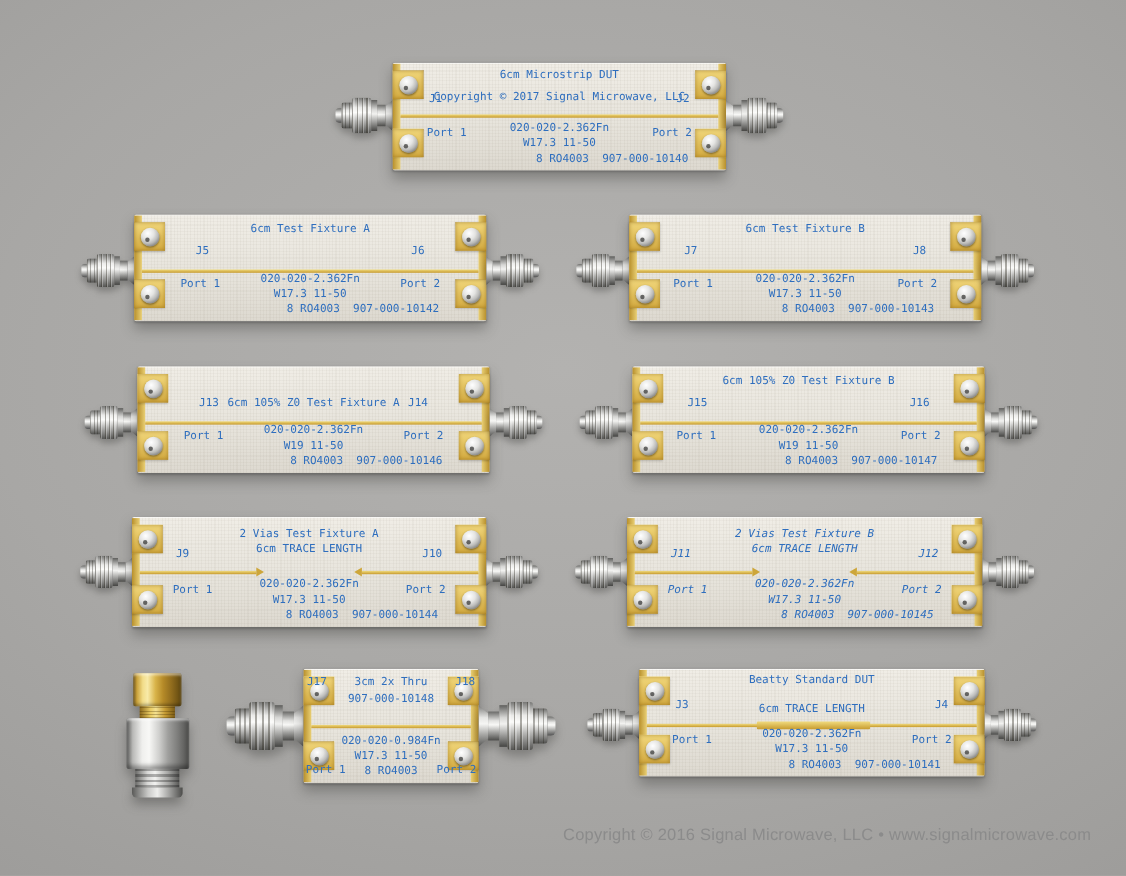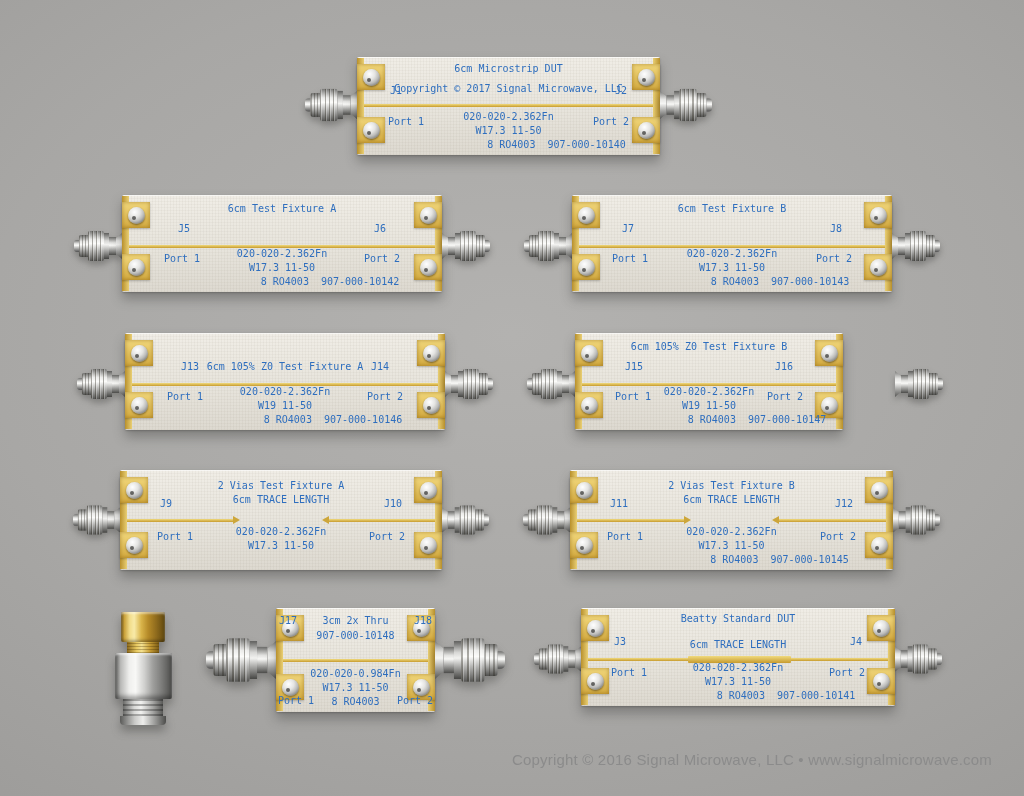--- a/index.html
+++ b/index.html
@@ -311,21 +311,21 @@
 
     <div class="assembly" style="left: 527px; top: 333px; width: 416px; height: 97px;">
       <div class="conn conn-l" style="left: 0px; top: 36px; transform-origin: 100% 50%; transform: scale(1);">
         <span class="c-cap"></span>
         <span class="c-tip"></span>
         <span class="c-barrel"></span>
         <span class="c-ring"></span>
         <span class="c-neck"></span>
         <span class="c-cone"></span>
       </div>
-      <div class="pcb trace-solid" style="left: 48px; top: 0px; width: 268px; height: 97px;">
+      <div class="pcb trace-solid" style="left: 48px; top: 0px; width: 320px; height: 97px;">
         <span class="edge edge-l"></span>
         <span class="edge edge-r"></span>
         <span class="pad pad-tl">
           <i class="screw"></i>
         </span>
         <span class="pad pad-bl">
           <i class="screw"></i>
         </span>
         <span class="pad pad-tr">
           <i class="screw"></i>
@@ -386,41 +386,42 @@
 
         <div class="txt title1" style="top: 10px;">2 Vias Test Fixture A</div>
         <div class="txt title2" style="top: 24px;">6cm TRACE LENGTH</div>
         <div class="txt title3" style="top: 0px;"></div>
         <div class="txt j-l" style="left: 40px; top: 28px;">J9</div>
         <div class="txt j-r" style="right: 40px; top: 28px;">J10</div>
         <div class="txt port-l" style="left: 37px; top: 61px;">Port 1</div>
         <div class="txt port-r" style="right: 37px; top: 61px;">Port 2</div>
         <div class="txt spec1" style="top: 56px;">020-020-2.362Fn</div>
         <div class="txt spec2" style="top: 70px;">W17.3 11-50</div>
+        <div class="txt spec3" style="top: 84px; transform: translateX(48px);">8 RO4003  907-000-10144</div>
       </div>
       <div class="conn conn-r" style="left: 369px; top: 35px; transform-origin: 0% 50%; transform: scale(0.979);">
         <span class="c-cone"></span>
         <span class="c-neck"></span>
         <span class="c-ring"></span>
         <span class="c-barrel"></span>
         <span class="c-tip"></span>
         <span class="c-cap"></span>
       </div>
     </div>
 
     <div class="assembly" style="left: 523px; top: 470px; width: 417px; height: 100px;">
       <div class="conn conn-l" style="left: -1px; top: 35px; transform-origin: 100% 50%; transform: scale(0.979);">
         <span class="c-cap"></span>
         <span class="c-tip"></span>
         <span class="c-barrel"></span>
         <span class="c-ring"></span>
         <span class="c-neck"></span>
         <span class="c-cone"></span>
       </div>
-      <div class="pcb trace-vias" style="left: 47px; top: 0px; width: 323px; height: 100px;">
+      <div class="pcb trace-vias" style="left: 47px; top: 0px; width: 323px; height: 100px; font-style: italic;">
         <span class="edge edge-l"></span>
         <span class="edge edge-r"></span>
         <span class="pad pad-tl">
           <i class="screw"></i>
         </span>
         <span class="pad pad-bl">
           <i class="screw"></i>
         </span>
         <span class="pad pad-tr">
           <i class="screw"></i>

